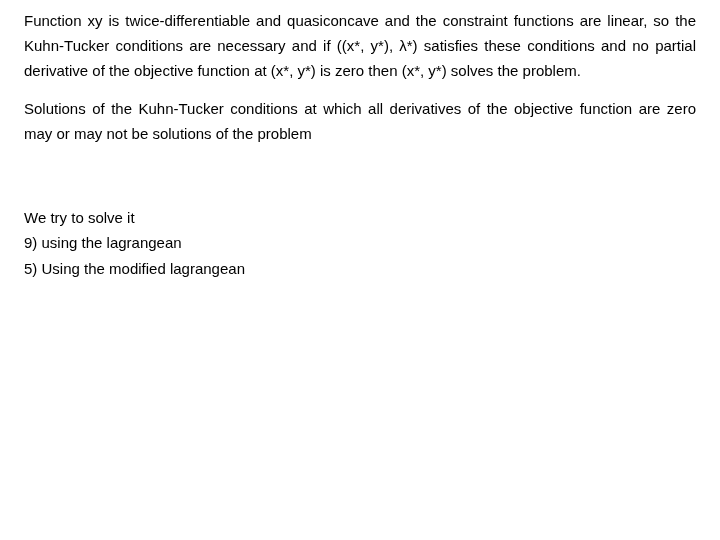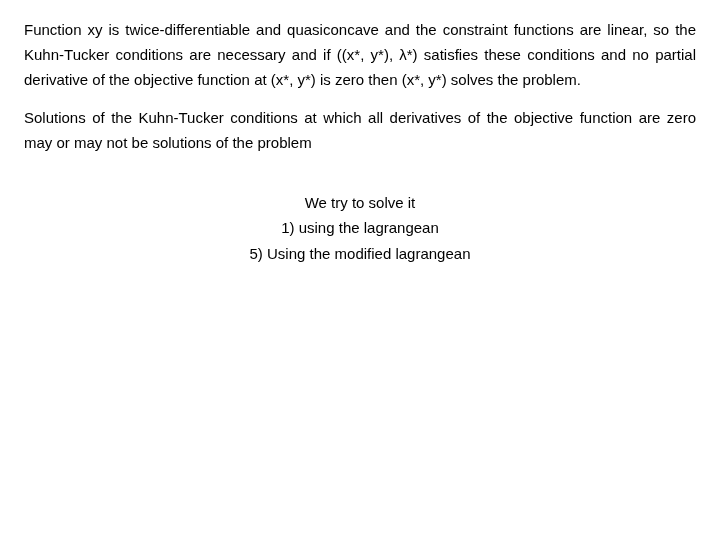--- a/index.html
+++ b/index.html
@@ -12,42 +12,41 @@
       width: 720px;
       height: 540px;
       background: #ffffff;
       font-family: Arial, sans-serif;
       font-size: 15px;
       color: #000000;
       overflow: hidden;
     }
 
     .content {
-      padding: 18px 24px 18px 24px;
+      padding: 9px 24px 18px 24px;
       width: 720px;
       height: 384px;
     }
 
     .paragraph {
       text-align: justify;
       line-height: 1.65;
       margin-bottom: 6px;
     }
 
     .paragraph-block {
       margin-bottom: 14px;
     }
 
     .paragraph-block2 {
-      margin-bottom: 10px;
+      margin-bottom: 20px;
     }
 
     .list-section {
-      margin-top: 10px;
-      text-align: center;
+      margin-top: 24px;
     }
 
     .list-item {
       line-height: 1.7;
     }
 
     .spacer {
       height: 14px;
     }
   </style>
@@ -60,16 +59,16 @@
   </div>
 
   <div class="paragraph-block2">
     <p class="paragraph">Solutions of the Kuhn-Tucker conditions at which all derivatives of the objective function are zero may or may not be solutions of the problem</p>
   </div>
 
   <div class="spacer"></div>
 
   <div class="list-section">
     <p class="list-item">We try to solve it</p>
-    <p class="list-item">1) using the lagrangean</p>
+    <p class="list-item">9) using the lagrangean</p>
     <p class="list-item">5) Using the modified lagrangean</p>
   </div>
 </div>
 
 </body></html>

